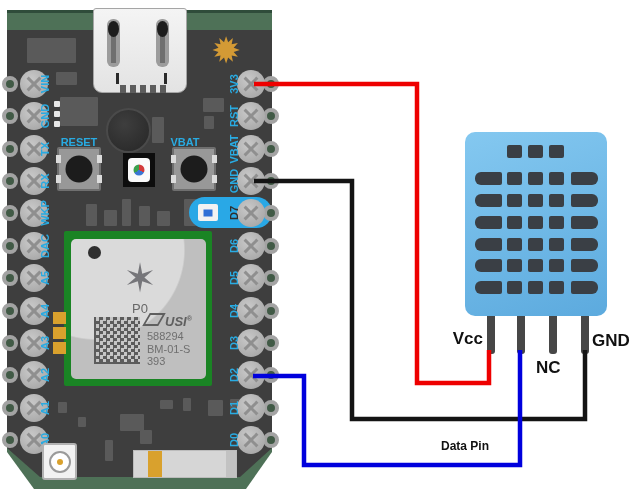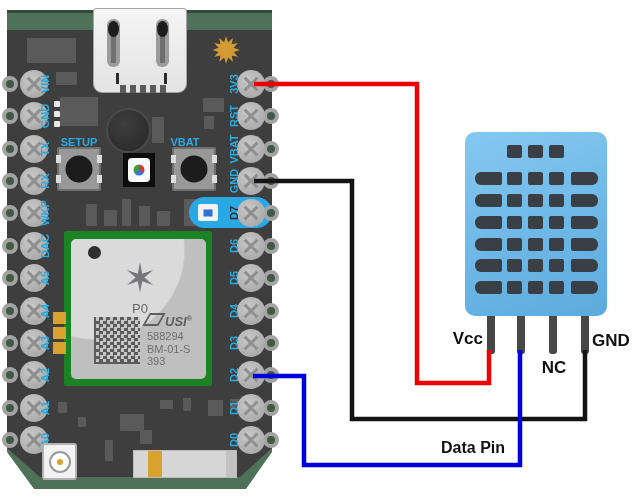--- a/index.html
+++ b/index.html
@@ -165,21 +165,21 @@
       <div class="usb-tooth" style="left:36px"></div>
     <div class="usb-tooth" style="left:46px"></div>
       <div class="usb-tooth" style="left:56px"></div>
     <div class="usb-tooth" style="left:66px"></div>
     <div class="usb-notch" style="left:22px"></div>
       <div class="usb-notch" style="left:70px"></div>
   </div>
 
   <div class="sparkle">✹</div>
 
-  <div class="btn-label" style="left:57px;top:136px">SETUP</div>
+  <div class="btn-label" style="left:57px;top:136px">RESET</div>
   <div class="btn-label" style="left:163px;top:136px">VBAT</div>
   <div class="btn" style="left:57px;top:147px">
     <div class="tab" style="left:-3px;top:6px"></div>
       <div class="tab" style="left:-3px;bottom:6px"></div>
     <div class="tab" style="right:-3px;top:6px"></div>
       <div class="tab" style="right:-3px;bottom:6px"></div>
     <div class="cap"></div>
   </div>
   <div class="btn" style="left:172px;top:147px">
     <div class="tab" style="left:-3px;top:6px"></div>
@@ -318,22 +318,22 @@
       <div class="dht-slot" style="left: 507px; top: 281px; width: 15px; border-radius: 2px;"></div>
       <div class="dht-slot" style="left: 528px; top: 281px; width: 15px; border-radius: 2px;"></div>
       <div class="dht-slot" style="left: 549px; top: 281px; width: 15px; border-radius: 2px;"></div>
       <div class="dht-slot" style="left: 571px; top: 281px; width: 27px; border-radius: 2px 6px 6px 2px;"></div>
     </div>
   <div class="dht-leg" style="left:487px"></div>
   <div class="dht-leg" style="left:517px"></div>
   <div class="dht-leg" style="left:549px"></div>
   <div class="dht-leg" style="left:581px"></div>
   <div class="dht-label" style="left:430px;top:329px;width:53px;text-align:right">Vcc</div>
-  <div class="dht-label" style="left:536px;top:358px;width:36px;text-align:center">NC</div>
+  <div class="dht-label" style="left:536px;top:358px;width:36px;text-align:left">NC</div>
   <div class="dht-label" style="left:592px;top:331px">GND</div>
-  <div class="dht-label" style="left:441px;top:439px;font-size:16px">Data Pin</div>
+  <div class="dht-label" style="left:441px;top:439px;font-size:12px">Data Pin</div>
 
   <svg class="wires" id="wires" width="640" height="499" viewBox="0 0 640 499">
       <polyline points="254,84 417,84 417,383 489,383 489,350" fill="none" stroke="#ee0000" stroke-width="4.5" stroke-linejoin="miter"></polyline>
       <polyline points="254,181 352,181 352,419 585,419 585,350" fill="none" stroke="#141414" stroke-width="4.5" stroke-linejoin="miter"></polyline>
       <polyline points="253,376 304,376 304,465 520,465 520,350" fill="none" stroke="#0000dd" stroke-width="4.5" stroke-linejoin="miter"></polyline>
     </svg>
 </div>
 
 </body></html>

